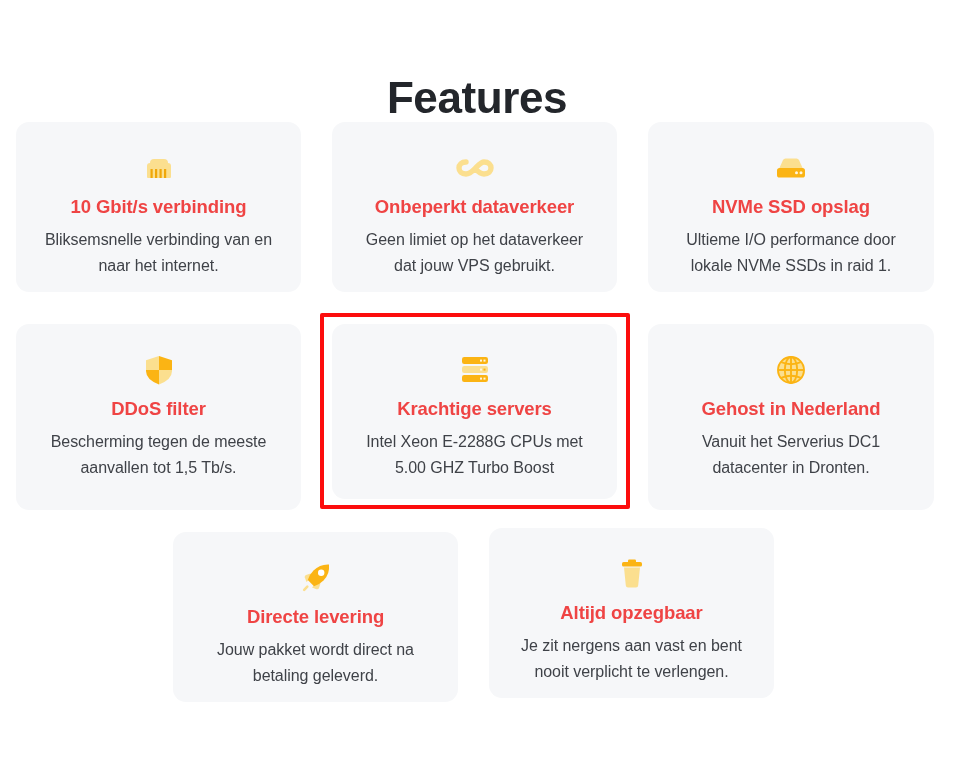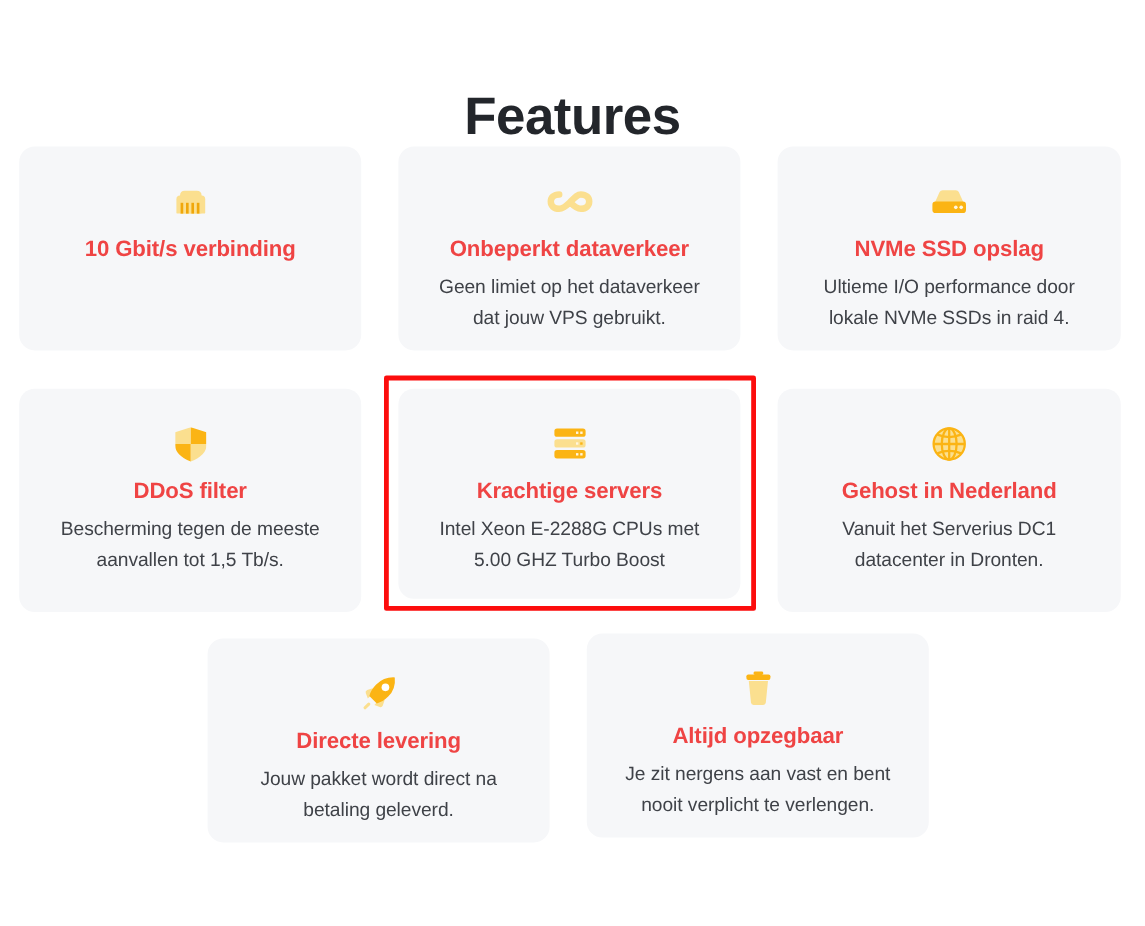--- a/index.html
+++ b/index.html
@@ -114,20 +114,21 @@
       <svg width="40" height="34" viewBox="0 0 40 34">
         <path d="M11 12 Q11 8 15 8 L25 8 Q29 8 29 12 L29 26 Q29 27 28 27 L12 27 Q11 27 11 26 Z" fill="#fbdf8f"></path>
         <path d="M8 15 Q8 12 11 12 L29 12 Q32 12 32 15 L32 26 Q32 27 31 27 L9 27 Q8 27 8 26 Z" fill="#fbdf8f"></path>
         <rect x="11.5" y="18" width="2.2" height="9" fill="#f0a70a"></rect>
         <rect x="16" y="18" width="2.2" height="9" fill="#f0a70a"></rect>
         <rect x="20.5" y="18" width="2.2" height="9" fill="#f0a70a"></rect>
         <rect x="25" y="18" width="2.2" height="9" fill="#f0a70a"></rect>
       </svg>
     </div>
     <div class="card-title">10 Gbit/s verbinding</div>
+    <div class="card-desc">Bliksemsnelle verbinding van en naar het internet.</div>
   </div>
 
   <div class="card" id="card-1">
     <div class="card-icon">
       <svg width="44" height="34" viewBox="0 0 44 34">
         <path d="M13 11 C8.5 11 6 13.6 6 17 C6 20.4 8.5 23 13 23 C16 23 18.2 21.4 22 17.6 C25.8 13.8 28 11 31 11 C35.5 11 38 13.6 38 17 C38 20.4 35.5 23 31 23 C28 23 25.8 21.4 22 17.6" fill="none" stroke="#fbdf8f" stroke-width="5.4" stroke-linecap="round"></path>
       </svg>
     </div>
     <div class="card-title">Onbeperkt dataverkeer</div>
     <div class="card-desc">Geen limiet op het dataverkeer dat jouw VPS gebruikt.</div>
@@ -136,21 +137,21 @@
   <div class="card" id="card-2">
     <div class="card-icon">
       <svg width="44" height="34" viewBox="0 0 44 34">
         <path d="M14 9 Q14.8 7.5 16.5 7.5 L27.5 7.5 Q29.2 7.5 30 9 L34 18 L10 18 Z" fill="#fbdf8f"></path>
         <rect x="8" y="17" width="28" height="9.5" rx="2.6" fill="#fbb414"></rect>
         <circle cx="27.5" cy="21.8" r="1.5" fill="#fff6e0"></circle>
         <circle cx="32" cy="21.8" r="1.5" fill="#fff6e0"></circle>
       </svg>
     </div>
     <div class="card-title">NVMe SSD opslag</div>
-    <div class="card-desc">Ultieme I/O performance door lokale NVMe SSDs in raid 4.</div>
+    <div class="card-desc">Ultieme I/O performance door lokale NVMe SSDs in raid 1.</div>
   </div>
 
   <div class="card" id="card-3">
     <div class="card-icon">
       <svg width="34" height="36" viewBox="0 0 34 36">
         <defs>
           <clipPath id="shieldClip">
             <path d="M17 4 L30 8.2 L30 19 Q30 27.5 17 32.5 Q4 27.5 4 19 L4 8.2 Z"></path>
           </clipPath>
         </defs>

